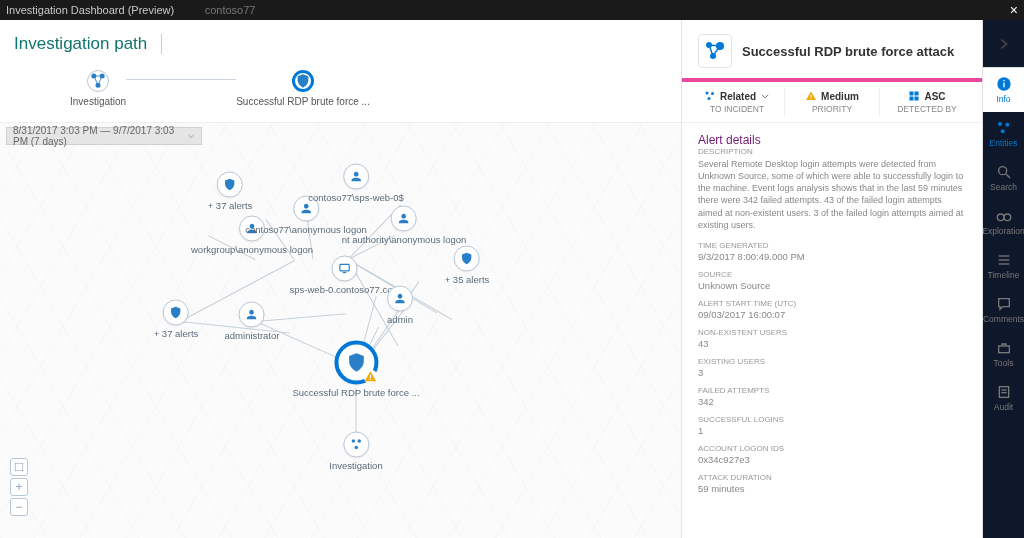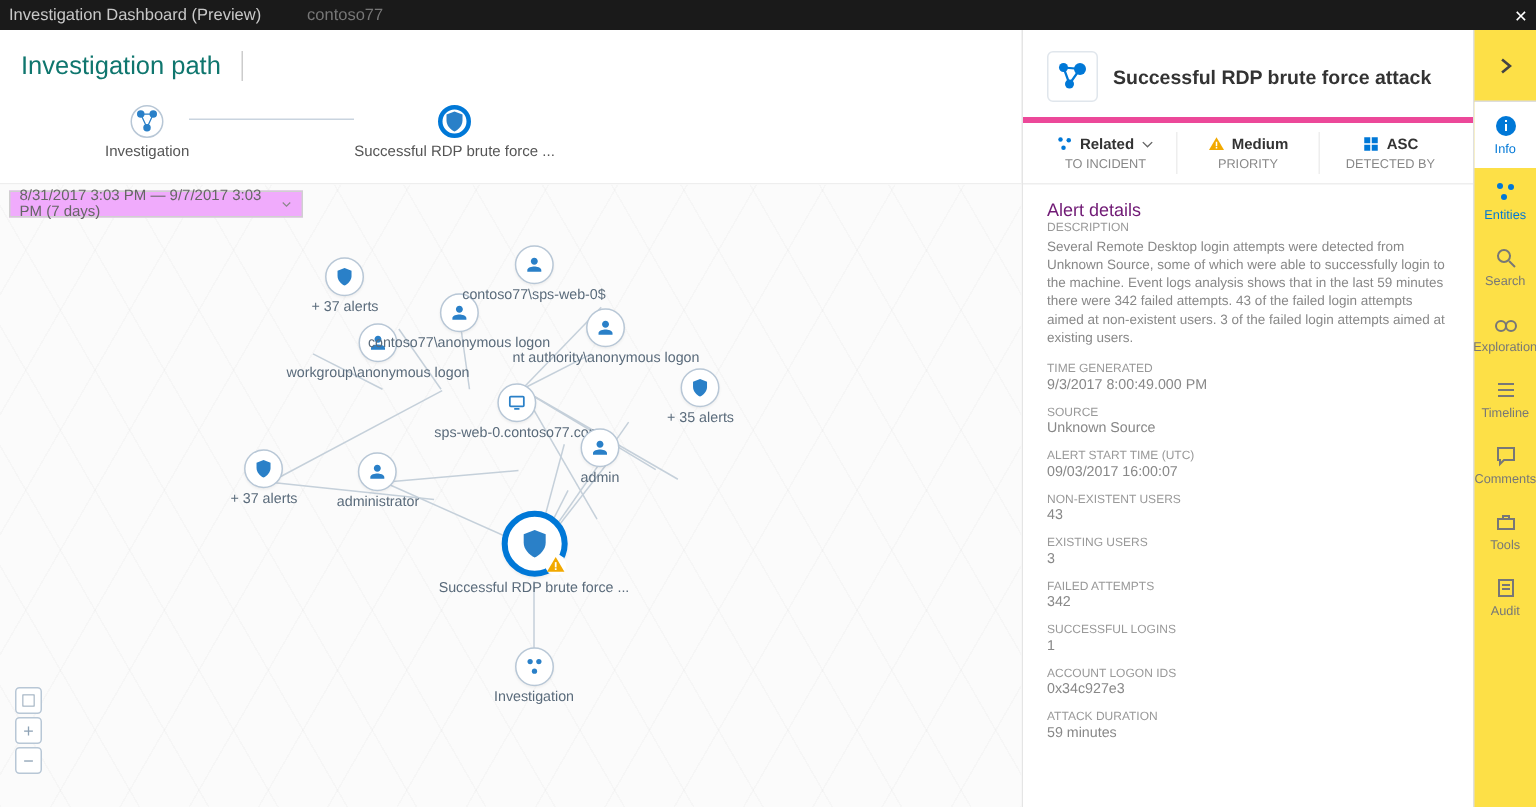--- a/index.html
+++ b/index.html
@@ -5,35 +5,35 @@
   * { box-sizing: border-box; margin: 0; padding: 0; font-family: "Segoe UI", Arial, sans-serif; }
   html, body { width: 1024px; height: 538px; overflow: hidden; background: #fff; color: #333; }
   
   .titlebar { height: 20px; background: #1a1a1a; color: #c8c8c8; font-size: 11px; display: flex; align-items: center; padding: 0 6px; justify-content: space-between; }
   .titlebar .close { color: #fff; font-size: 14px; line-height: 14px; cursor: pointer; }
   
   .columns { display: flex; height: 518px; }
   .left { flex: 1 1 660px; display: flex; flex-direction: column; border-right: 1px solid #e5e5e5; }
   .right-wrap { display: flex; }
   .right { width: 300px; display: flex; flex-direction: column; }
-  .sidestrip { width: 42px; background: #fde047; border-left: 1px solid #e0e0e0; display: flex; flex-direction: column; }
+  .sidestrip { width: 42px; background: #0f172a; border-left: 1px solid #e0e0e0; display: flex; flex-direction: column; }
   
   .pathbar { border-bottom: 1px solid #eee; padding: 14px 8px 8px 14px; }
   .pathbar h2 { font-size: 17px; font-weight: 400; color: #0f766e; border-right: 1px solid #ccc; padding-right: 14px; display:inline-block;}
   .crumbs { margin-top: 14px; display: flex; align-items: center; gap: 0; height: 40px; position: relative; margin-bottom:6px;}
   .crumb { display:flex; flex-direction:column; align-items:center; font-size:10px; color:#555; position:relative; }
   .crumb .bubble { width:22px; height:22px; border:1px solid #b8c7d6; border-radius:50%; background:#fff; display:flex; align-items:center; justify-content:center; font-size:10px; color:#2a80c8; margin-bottom:4px;}
   .crumb.active .bubble { border:3px solid #0078d7; }
   .crumb-line { height:1px; width:110px; background:#c9d4df; margin: -18px 0 0 0;}
   
   .grapharea { position: relative; flex: 1; background: #fbfbfb; overflow:hidden;}
   .grapharea:before { content:''; position:absolute; inset:0; background:
     repeating-linear-gradient(60deg, rgba(0,0,0,0.02) 0 1px, transparent 1px 40px),
     repeating-linear-gradient(-60deg, rgba(0,0,0,0.02) 0 1px, transparent 1px 40px);}
-  .timerange { position:absolute; top:4px; left:6px; background:#f0abfc; border:1px solid #d0d0d0; font-size:10px; color:#666; height:18px; width:196px; display:flex; align-items:center; padding:0 6px; justify-content:space-between;}
+  .timerange { position:absolute; top:4px; left:6px; background:#e5e5e5; border:1px solid #d0d0d0; font-size:10px; color:#666; height:18px; width:196px; display:flex; align-items:center; padding:0 6px; justify-content:space-between;}
   .timerange svg { width:10px; height:10px; }
   .zoom { position:absolute; left:10px; bottom:22px; display:flex; flex-direction:column; gap:0;}
   .zoom .zbtn { width:18px; height:18px; border:1px solid #b8c7d6; background:#fff; font-size:12px; color:#8fa3b6; display:flex; align-items:center; justify-content:center; cursor:pointer; border-radius:3px; margin-top:2px;}
   
   .edge { position:absolute; height:1px; background:#c5d0da; transform-origin:left center; pointer-events:none;}
   .node { position:absolute; display:flex; flex-direction:column; align-items:center; transform:translate(-50%,-50%);}
   .node .circ { width:26px; height:26px; border:1px solid #b8c7d6; border-radius:50%; background:#fff; display:flex; align-items:center; justify-content:center; box-shadow:0 1px 2px rgba(0,0,0,0.06);}
   .node .circ svg { width:14px; height:14px; }
   .node .lbl { font-size:9.5px; color:#5a6b7b; margin-top:2px; white-space:nowrap;}
   .node.big .circ { width:44px; height:44px; border:4px solid #0078d7; }

